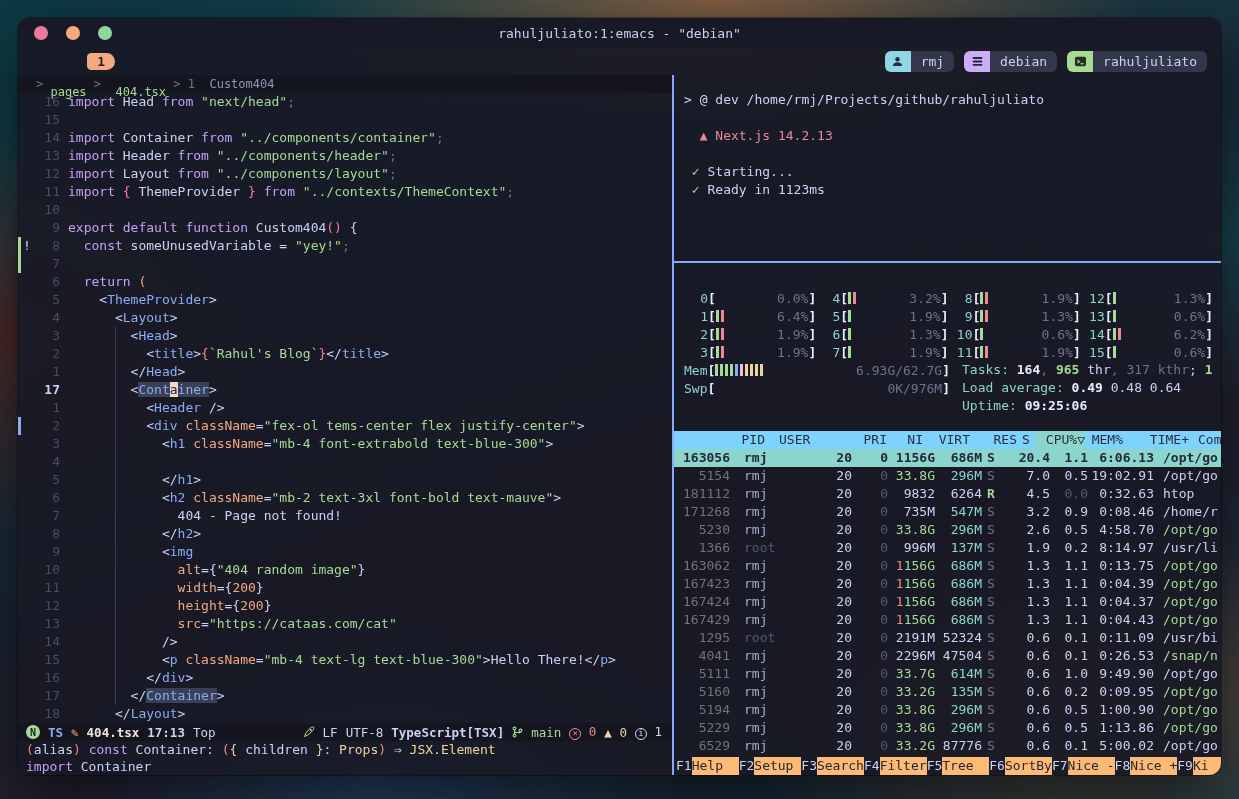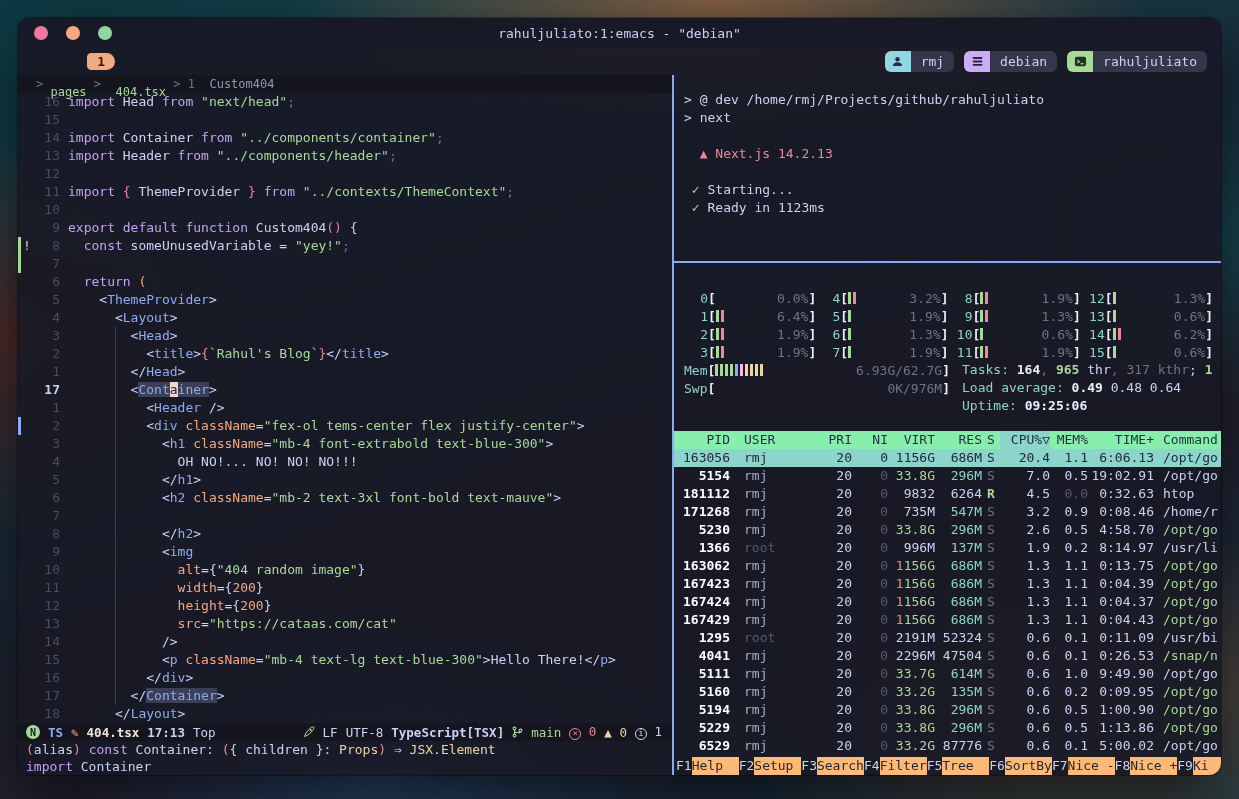--- a/index.html
+++ b/index.html
@@ -90,33 +90,33 @@
   .bar.g{background:#a6da95} .bar.p{background:#ed8796} .bar.b{background:#8aadf4}
   .bar.pk{background:#f5bde6} .bar.y{background:#eed49f}
   .memswp-row{ display:flex; padding:0 8px 0 10px; }
   .ms-left{ width:266px; flex:none; }
   .ms-line{ height:18px; display:flex; align-items:center; white-space:pre; }
   .ms-lab{ color:#8bd5ca; }
   .ms-val{ color:#6e738d; }
   .info-line{ height:18px; line-height:18px; white-space:pre; padding-left:12px; }
   .htable{ margin-top:16px; }
   .prow,.hrow{ display:grid; grid-template-columns:56px 96px 26px 36px 47px 47px 18px 50px 38px 66px 1fr; height:18px; line-height:18px; white-space:pre; }
-  .hrow{ background:#86efac; color:#2a2e43; }
+  .hrow{ background:#7dd3fc; color:#2a2e43;padding-left:35px; }
   .hrow .sortcell{ background:#8bd5ca; }
   .cR{ text-align:right; } .cL{ text-align:left; padding-left:14px; } .cC{ text-align:center; }
   .cCmd{ padding-left:9px; overflow:hidden; }
-  .prow .pid{ color:#ffffff;font-weight:bold; } .prow .usr{ color:#a5adcb; } .prow .usr.d{ color:#565a73; }
+  .prow .pid{ color:#737373; } .prow .usr{ color:#a5adcb; } .prow .usr.d{ color:#565a73; }
   .prow .pri{ color:#cad3f5; } .prow .ni{ color:#565a73; }
   .prow .virt{ color:#cad3f5; } .prow .virt.g{ color:#a6da95; }
   .prow .res{ color:#cad3f5; } .prow .res.t{ color:#8bd5ca; }
   .prow .st{ color:#6e738d; } .prow .st.r{ color:#a6da95; font-weight:bold; }
   .prow .cpu,.prow .mem,.prow .time{ color:#cad3f5; } .prow .mem.d{ color:#565a73; }
   .prow .cmd{ color:#cad3f5; } .prow .cmd.g{ color:#a6da95; }
   .prow.sel{ background:#8bd5ca; }
-  .prow.sel span{ color:#24273a !important; font-weight:normal; }
+  .prow.sel span{ color:#24273a !important; font-weight:bold; }
   .tb1{ color:#ed8796; }
   .fkeys{ display:flex; height:18px; line-height:18px; overflow:hidden; white-space:pre; padding-left:2px; margin-top:auto; }
   .fk{ display:flex; flex:none; }
   .fk .k{ color:#cad3f5; }
   .fk .l{ background:#fdba74; color:#24273a; width:47px; overflow:hidden; }
   svg{ display:block; }
 </style>
 </head>
 <body>
 
@@ -172,40 +172,40 @@
   </div>
 
   <div class="main">
     <div class="editor-pane">
       <div class="breadcrumb" id="breadcrumb"><span class="bc-d">&gt; </span><span class="bc-g">pages</span><span class="bc-d"> &gt;  </span><span class="bc-g">404.tsx</span><span class="bc-d"> &gt; </span><span class="bc-d">1  </span><span class="bc-n">Custom404</span></div>
       <div class="code" id="code">
           <div class="cl"><div class="gut"><span class="mark"></span><span class="lnum">16</span></div><span class="ctext"><span class="tk-k">import</span><span class="tk-t"> Head </span><span class="tk-k">from</span><span class="tk-t"> </span><span class="tk-s">"next/head"</span><span class="tk-d">;</span></span></div>
           <div class="cl"><div class="gut"><span class="mark"></span><span class="lnum">15</span></div><span class="ctext"></span></div>
           <div class="cl"><div class="gut"><span class="mark"></span><span class="lnum">14</span></div><span class="ctext"><span class="tk-k">import</span><span class="tk-t"> Container </span><span class="tk-k">from</span><span class="tk-t"> </span><span class="tk-s">"../components/container"</span><span class="tk-d">;</span></span></div>
           <div class="cl"><div class="gut"><span class="mark"></span><span class="lnum">13</span></div><span class="ctext"><span class="tk-k">import</span><span class="tk-t"> Header </span><span class="tk-k">from</span><span class="tk-t"> </span><span class="tk-s">"../components/header"</span><span class="tk-d">;</span></span></div>
-          <div class="cl"><div class="gut"><span class="mark"></span><span class="lnum">12</span></div></div>
+          <div class="cl"><div class="gut"><span class="mark"></span><span class="lnum">12</span></div><span class="ctext"><span class="tk-k">import</span><span class="tk-t"> Layout </span><span class="tk-k">from</span><span class="tk-t"> </span><span class="tk-s">"../components/layout"</span><span class="tk-d">;</span></span></div>
           <div class="cl"><div class="gut"><span class="mark"></span><span class="lnum">11</span></div><span class="ctext"><span class="tk-k">import</span><span class="tk-t"> </span><span class="tk-p">{</span><span class="tk-t"> ThemeProvider </span><span class="tk-p">}</span><span class="tk-t"> </span><span class="tk-k">from</span><span class="tk-t"> </span><span class="tk-s">"../contexts/ThemeContext"</span><span class="tk-d">;</span></span></div>
           <div class="cl"><div class="gut"><span class="mark"></span><span class="lnum">10</span></div><span class="ctext"></span></div>
           <div class="cl"><div class="gut"><span class="mark"></span><span class="lnum">9</span></div><span class="ctext"><span class="tk-k">export default function</span><span class="tk-t"> Custom404</span><span class="tk-p">()</span><span class="tk-t"> {</span></span></div>
           <div class="cl"><div class="gut"><span class="mark warn">!</span><span class="lnum">8</span></div><span class="ctext"><span class="tk-t">  </span><span class="tk-k">const</span><span class="tk-t"> someUnusedVariable = </span><span class="tk-s">"yey!"</span><span class="tk-d">;</span></span></div>
           <div class="cl"><div class="gut"><span class="mark add"></span><span class="lnum">7</span></div><span class="ctext"></span></div>
           <div class="cl"><div class="gut"><span class="mark"></span><span class="lnum">6</span></div><span class="ctext"><span class="tk-t">  </span><span class="tk-k">return</span><span class="tk-t"> </span><span class="tk-a">(</span></span></div>
           <div class="cl"><div class="gut"><span class="mark"></span><span class="lnum">5</span></div><span class="ctext"><span class="tk-t">    &lt;</span><span class="tk-g">ThemeProvider</span><span class="tk-t">&gt;</span></span></div>
           <div class="cl"><div class="gut"><span class="mark"></span><span class="lnum">4</span></div><span class="ctext"><span class="tk-t">      &lt;</span><span class="tk-g">Layout</span><span class="tk-t">&gt;</span></span></div>
           <div class="cl"><div class="gut"><span class="mark"></span><span class="lnum">3</span></div><span class="ctext"><span class="tk-t">        &lt;</span><span class="tk-g">Head</span><span class="tk-t">&gt;</span></span></div>
           <div class="cl"><div class="gut"><span class="mark"></span><span class="lnum">2</span></div><span class="ctext"><span class="tk-t">          &lt;</span><span class="tk-g">title</span><span class="tk-t">&gt;</span><span class="tk-p">{</span><span class="tk-s">`Rahul's Blog`</span><span class="tk-p">}</span><span class="tk-t">&lt;/</span><span class="tk-g">title</span><span class="tk-t">&gt;</span></span></div>
           <div class="cl"><div class="gut"><span class="mark"></span><span class="lnum">1</span></div><span class="ctext"><span class="tk-t">        &lt;/</span><span class="tk-g">Head</span><span class="tk-t">&gt;</span></span></div>
           <div class="cl"><div class="gut"><span class="mark"></span><span class="lnum cur">17</span></div><span class="ctext"><span class="tk-t">        &lt;</span><span class="tk-h">Cont</span><span class="tk-c">a</span><span class="tk-h">iner</span><span class="tk-t">&gt;</span></span></div>
           <div class="cl"><div class="gut"><span class="mark"></span><span class="lnum">1</span></div><span class="ctext"><span class="tk-t">          &lt;</span><span class="tk-g">Header</span><span class="tk-t"> /&gt;</span></span></div>
           <div class="cl"><div class="gut"><span class="mark chg"></span><span class="lnum">2</span></div><span class="ctext"><span class="tk-t">          &lt;</span><span class="tk-g">div</span><span class="tk-t"> </span><span class="tk-a">className</span><span class="tk-t">=</span><span class="tk-s">"fex-ol tems-center flex justify-center"</span><span class="tk-t">&gt;</span></span></div>
           <div class="cl"><div class="gut"><span class="mark"></span><span class="lnum">3</span></div><span class="ctext"><span class="tk-t">            &lt;</span><span class="tk-g">h1</span><span class="tk-t"> </span><span class="tk-a">className</span><span class="tk-t">=</span><span class="tk-s">"mb-4 font-extrabold text-blue-300"</span><span class="tk-t">&gt;</span></span></div>
-          <div class="cl"><div class="gut"><span class="mark"></span><span class="lnum">4</span></div><span class="ctext"><span class="tk-t">              OH NO!... NO! NO! NO!!!</span></span></div>
+          <div class="cl"><div class="gut"><span class="mark"></span><span class="lnum">4</span></div></div>
           <div class="cl"><div class="gut"><span class="mark"></span><span class="lnum">5</span></div><span class="ctext"><span class="tk-t">            &lt;/</span><span class="tk-g">h1</span><span class="tk-t">&gt;</span></span></div>
           <div class="cl"><div class="gut"><span class="mark"></span><span class="lnum">6</span></div><span class="ctext"><span class="tk-t">            &lt;</span><span class="tk-g">h2</span><span class="tk-t"> </span><span class="tk-a">className</span><span class="tk-t">=</span><span class="tk-s">"mb-2 text-3xl font-bold text-mauve"</span><span class="tk-t">&gt;</span></span></div>
-          <div class="cl"><div class="gut"><span class="mark"></span><span class="lnum">7</span></div></div>
+          <div class="cl"><div class="gut"><span class="mark"></span><span class="lnum">7</span></div><span class="ctext"><span class="tk-t">              404 - Page not found!</span></span></div>
           <div class="cl"><div class="gut"><span class="mark"></span><span class="lnum">8</span></div><span class="ctext"><span class="tk-t">            &lt;/</span><span class="tk-g">h2</span><span class="tk-t">&gt;</span></span></div>
           <div class="cl"><div class="gut"><span class="mark"></span><span class="lnum">9</span></div><span class="ctext"><span class="tk-t">            &lt;</span><span class="tk-g">img</span></span></div>
           <div class="cl"><div class="gut"><span class="mark"></span><span class="lnum">10</span></div><span class="ctext"><span class="tk-t">              </span><span class="tk-a">alt</span><span class="tk-t">={</span><span class="tk-s">"404 random image"</span><span class="tk-t">}</span></span></div>
           <div class="cl"><div class="gut"><span class="mark"></span><span class="lnum">11</span></div><span class="ctext"><span class="tk-t">              </span><span class="tk-a">width</span><span class="tk-t">={</span><span class="tk-n">200</span><span class="tk-t">}</span></span></div>
           <div class="cl"><div class="gut"><span class="mark"></span><span class="lnum">12</span></div><span class="ctext"><span class="tk-t">              </span><span class="tk-a">height</span><span class="tk-t">={</span><span class="tk-n">200</span><span class="tk-t">}</span></span></div>
           <div class="cl"><div class="gut"><span class="mark"></span><span class="lnum">13</span></div><span class="ctext"><span class="tk-t">              </span><span class="tk-a">src</span><span class="tk-t">=</span><span class="tk-s">"https://cataas.com/cat"</span></span></div>
           <div class="cl"><div class="gut"><span class="mark"></span><span class="lnum">14</span></div><span class="ctext"><span class="tk-t">            /&gt;</span></span></div>
           <div class="cl"><div class="gut"><span class="mark"></span><span class="lnum">15</span></div><span class="ctext"><span class="tk-t">            &lt;</span><span class="tk-g">p</span><span class="tk-t"> </span><span class="tk-a">className</span><span class="tk-t">=</span><span class="tk-s">"mb-4 text-lg text-blue-300"</span><span class="tk-t">&gt;Hello There!&lt;/</span><span class="tk-g">p</span><span class="tk-t">&gt;</span></span></div>
           <div class="cl"><div class="gut"><span class="mark"></span><span class="lnum">16</span></div><span class="ctext"><span class="tk-t">          &lt;/</span><span class="tk-g">div</span><span class="tk-t">&gt;</span></span></div>
           <div class="cl"><div class="gut"><span class="mark"></span><span class="lnum">17</span></div><span class="ctext"><span class="tk-t">        &lt;/</span><span class="tk-h">Container</span><span class="tk-t">&gt;</span></span></div>
@@ -245,21 +245,20 @@
           <div class="el"><span class="tk-p">(</span><span class="tk-t">alias</span><span class="tk-p">)</span><span class="tk-t"> </span><span class="tk-k">const</span><span class="tk-t"> Container: </span><span class="tk-p">(</span><span class="tk-y">{</span><span class="tk-t"> children </span><span class="tk-y">}</span><span class="tk-t">: </span><span class="tk-y">Props</span><span class="tk-p">)</span><span class="tk-t"> ⇒ </span><span class="tk-y">JSX</span><span class="tk-t">.</span><span class="tk-y">Element</span></div>
           <div class="el"><span class="tk-k">import</span><span class="tk-t"> Container</span></div>
         </div>
     </div>
 
     <div class="vdivider"></div>
 
     <div class="right-col">
       <div class="term" id="term">
           <div class="tl-line"><span class="tk-t">&gt; @ dev /home/rmj/Projects/github/rahuljuliato</span></div>
-          <div class="tl-line"><span class="tk-t">&gt; next</span></div>
           <div class="tl-line"></div>
           <div class="tl-line"><span class="tk-p">  ▲ Next.js 14.2.13</span></div>
           <div class="tl-line"></div>
           <div class="tl-line"><span class="tk-gr"> ✓ </span><span class="tk-t">Starting...</span></div>
           <div class="tl-line"><span class="tk-gr"> ✓ </span><span class="tk-t">Ready in 1123ms</span></div>
         </div>
       <div class="hdivider"></div>
       <div class="htop">
         <div class="meters" id="cpu-meters">
             <div class="meter"><span class="m-id">0</span><span class="m-brk">[</span><span class="m-bars"></span><span class="m-pct">0.0%</span><span class="m-brk">]</span></div>

